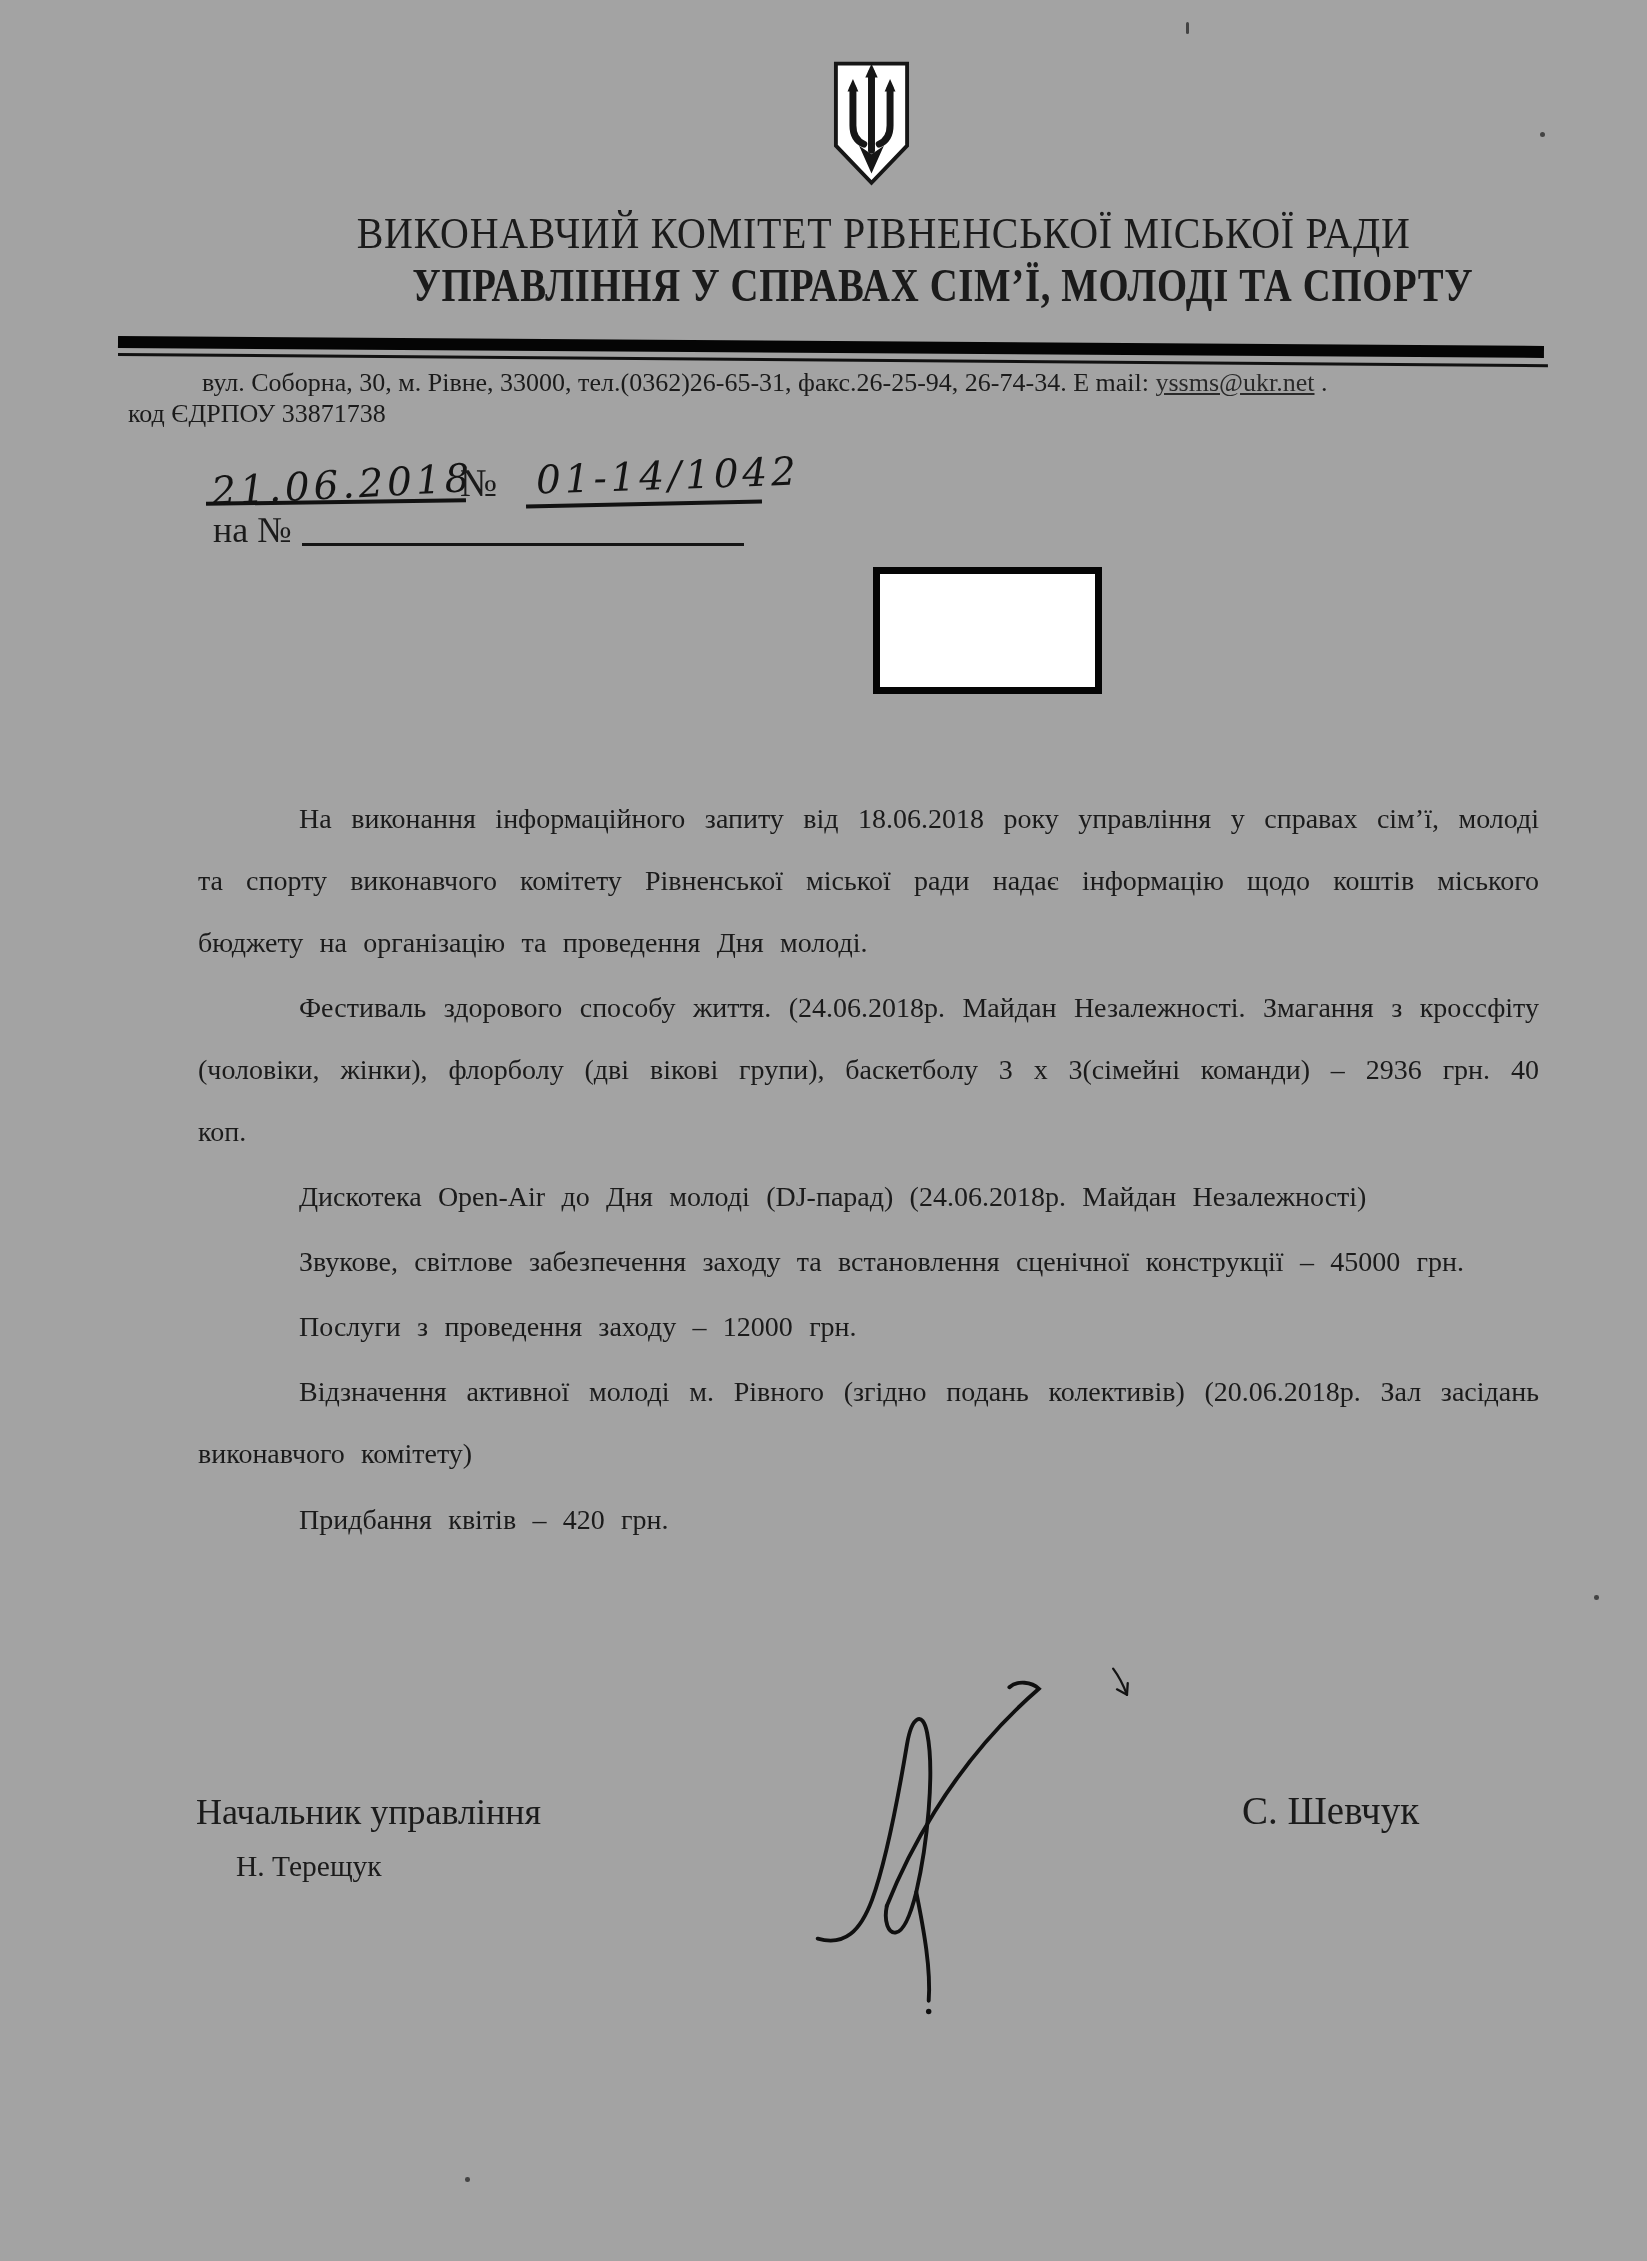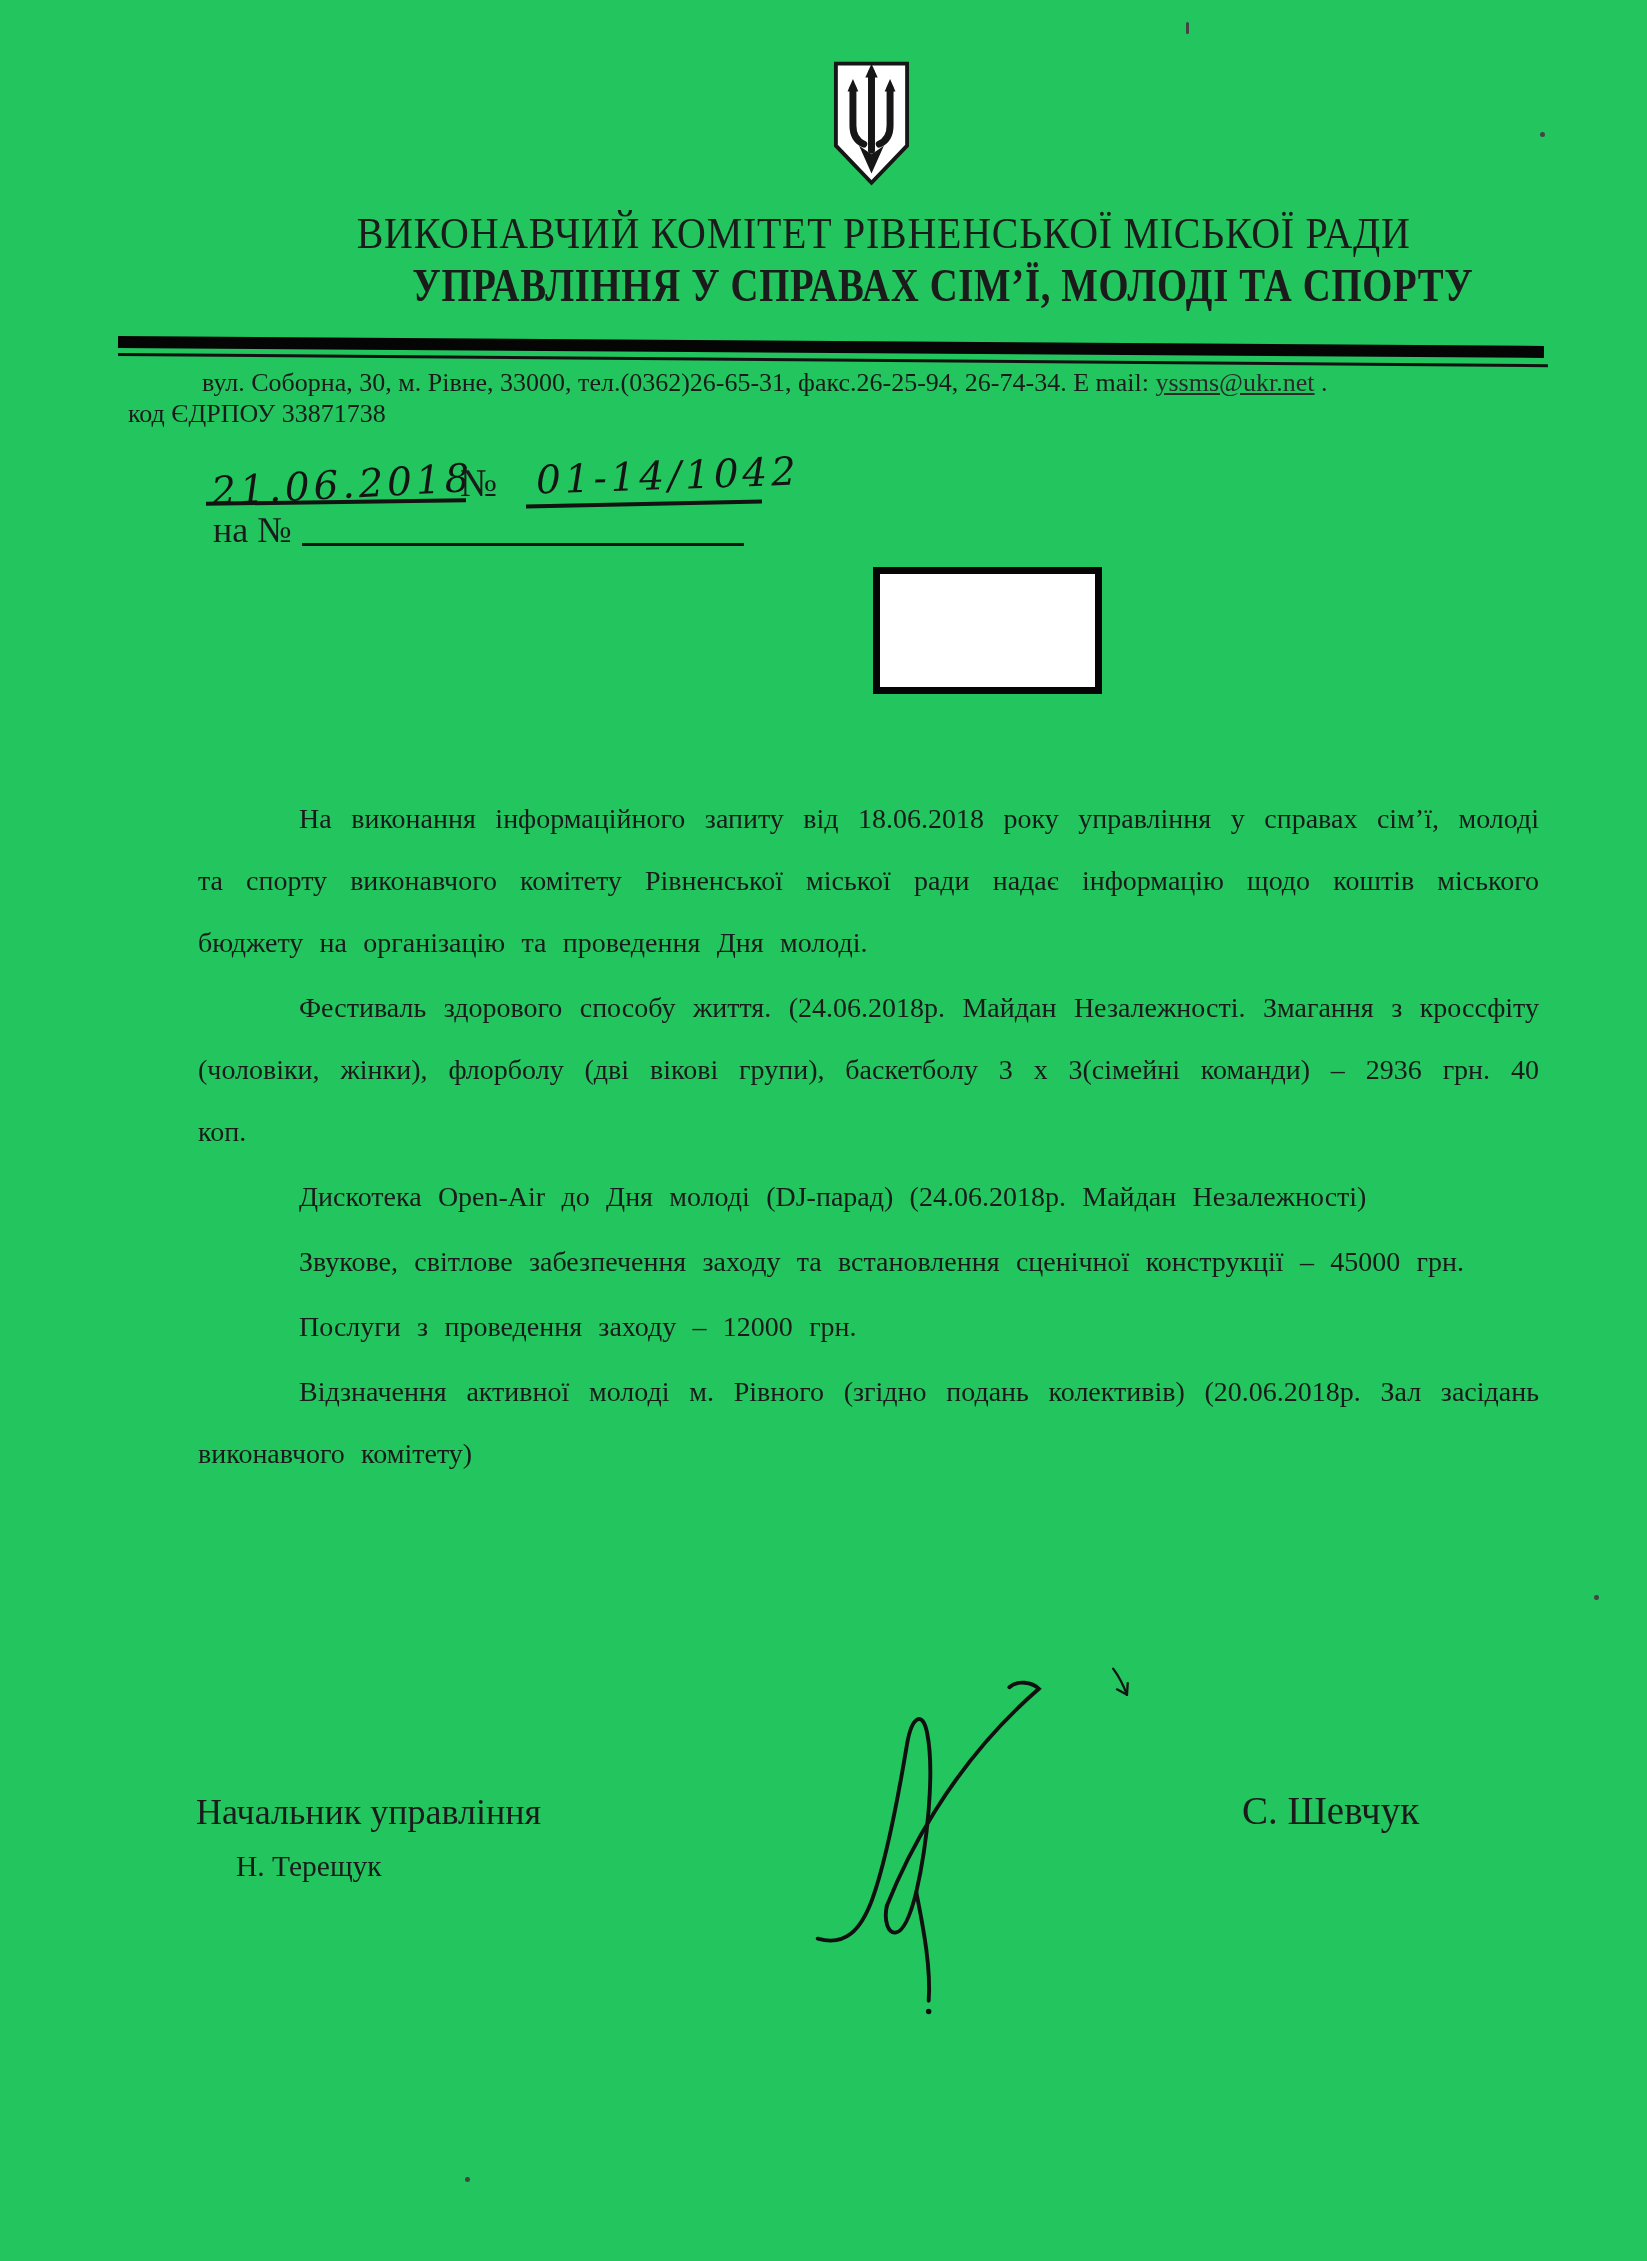--- a/index.html
+++ b/index.html
@@ -1,19 +1,19 @@
 <!DOCTYPE html>
 <html style="font-size:12.4px"><head>
 <meta charset="utf-8">
 <style>
   * { margin:0; padding:0; box-sizing:border-box; }
   html,body { background:#ffffff; }
   .page {
     position:relative; width:1647px; height:2261px;
-    background:#22c55e; color:#1b1b1b;
+    background:#a3a3a3; color:#1b1b1b;
     font-family:"Liberation Serif", serif;
     overflow:hidden;
   }
   
   .emblem { position:absolute; left:825px; top:59px; width:93px; height:130px; }
   .org-lines { position:absolute; left:326px; top:209px; width:1116px; text-align:center; }
   .org1 { display:inline-block; font-size:42px; letter-spacing:0.8px; transform:scale(0.95,1.05); white-space:nowrap; }
   .org2 { display:inline-block; font-size:45px; font-weight:bold; letter-spacing:0.8px; transform:scale(0.86,1.04); white-space:nowrap; margin-top:1.6px; }
   .rule-thick { position:absolute; left:118px; top:336px; width:1426px; height:11.6px; background:#050505; transform:rotate(0.4deg); transform-origin:left center; }
   .rule-thin  { position:absolute; left:118px; top:353px; width:1430px; height:3.1px;  background:#111; transform:rotate(0.45deg); transform-origin:left center; }
@@ -90,20 +90,21 @@
 
   <div class="stamp-box"></div>
 
   <div class="body-text">
     <p>На виконання інформаційного запиту від 18.06.2018 року управління у справах сім’ї, молоді та спорту виконавчого комітету Рівненської міської ради надає інформацію щодо коштів міського бюджету на організацію та проведення Дня молоді.</p>
     <p>Фестиваль здорового способу життя. (24.06.2018р. Майдан Незалежності. Змагання з кроссфіту (чоловіки, жінки), флорболу (дві вікові групи), баскетболу 3 х 3(сімейні команди) – 2936 грн. 40 коп.</p>
     <p>Дискотека Open-Air до Дня молоді (DJ-парад) (24.06.2018р. Майдан Незалежності)</p>
     <p>Звукове, світлове забезпечення заходу та встановлення сценічної конструкції – 45000 грн.</p>
     <p>Послуги з проведення заходу – 12000 грн.</p>
     <p>Відзначення активної молоді м. Рівного (згідно подань колективів) (20.06.2018р. Зал засідань виконавчого комітету)</p>
+    <p>Придбання квітів – 420 грн.</p>
   </div>
 
   <div class="sig-title">Начальник управління</div>
   <div class="sig-name">С. Шевчук</div>
   <div class="sig-exec">Н. Терещук</div>
 
   <div class="sig-mark">
     <svg viewBox="0 0 500 500" width="388" height="388" aria-hidden="true">
       <g fill="none" stroke="#101010" stroke-width="5" stroke-linecap="round">
         <path d="M95 390 C130 400 150 380 165 340 C185 285 200 200 210 140 C216 104 230 95 236 125 C246 175 236 270 222 330 C214 362 206 380 196 382 C186 384 180 368 184 348"></path>

